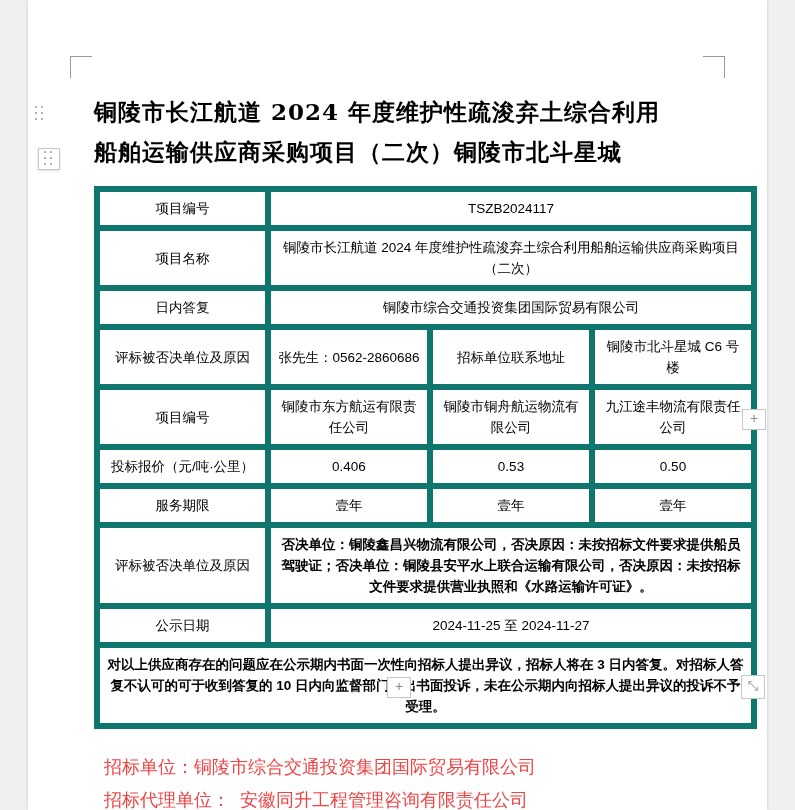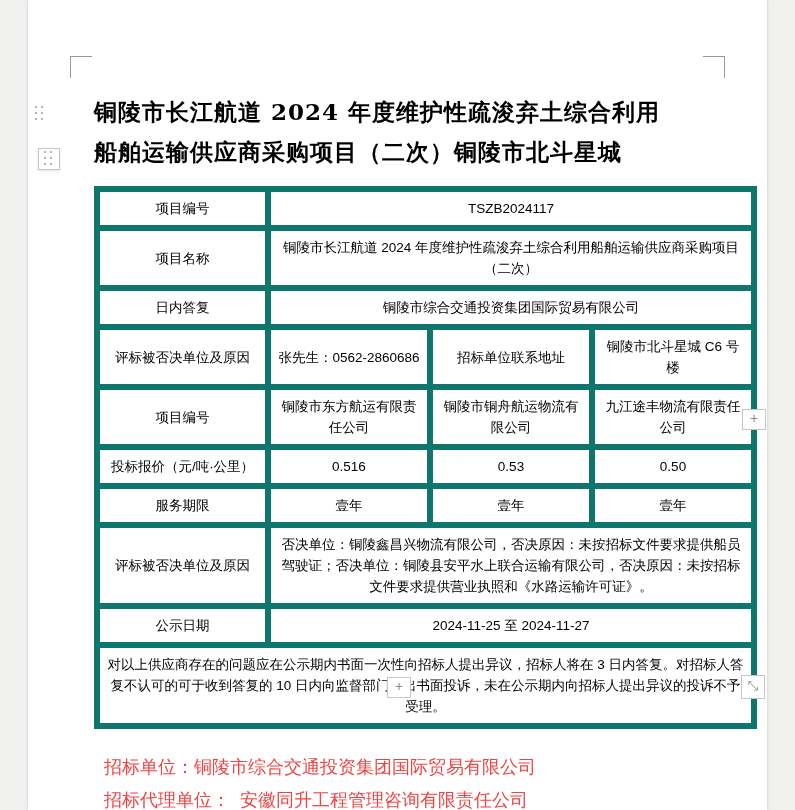--- a/index.html
+++ b/index.html
@@ -53,21 +53,21 @@
     border: 6px solid #0f766e;
     font-size: 13.5px;
     font-family: "Liberation Sans", sans-serif;
     color: #000;
     text-align: center;
     padding: 6px 5px;
     line-height: 21px;
     vertical-align: middle;
   }
   td.label { width: 155px; }
-  td.left { text-align: left; }
+  td.left { text-align: left; font-weight: bold; }
   .notice td {
     text-align: left;
     line-height: 24px;
     padding: 7px 8px;
     font-size: 13.5px;
     margin-top: 30px;
   }
   .footer {
     margin-top: 22px;
     font-size: 18px;
@@ -161,21 +161,21 @@
         <td>铜陵市北斗星城 C6 号楼</td>
       </tr>
       <tr>
         <td class="label">项目编号</td>
         <td>铜陵市东方航运有限责任公司</td>
         <td>铜陵市铜舟航运物流有限公司</td>
         <td>九江途丰物流有限责任公司</td>
       </tr>
       <tr>
         <td class="label">投标报价（元/吨·公里）</td>
-        <td>0.516</td>
+        <td>0.406</td>
         <td>0.53</td>
         <td>0.50</td>
       </tr>
       <tr>
         <td class="label">服务期限</td>
         <td>壹年</td>
         <td>壹年</td>
         <td>壹年</td>
       </tr>
       <tr>

